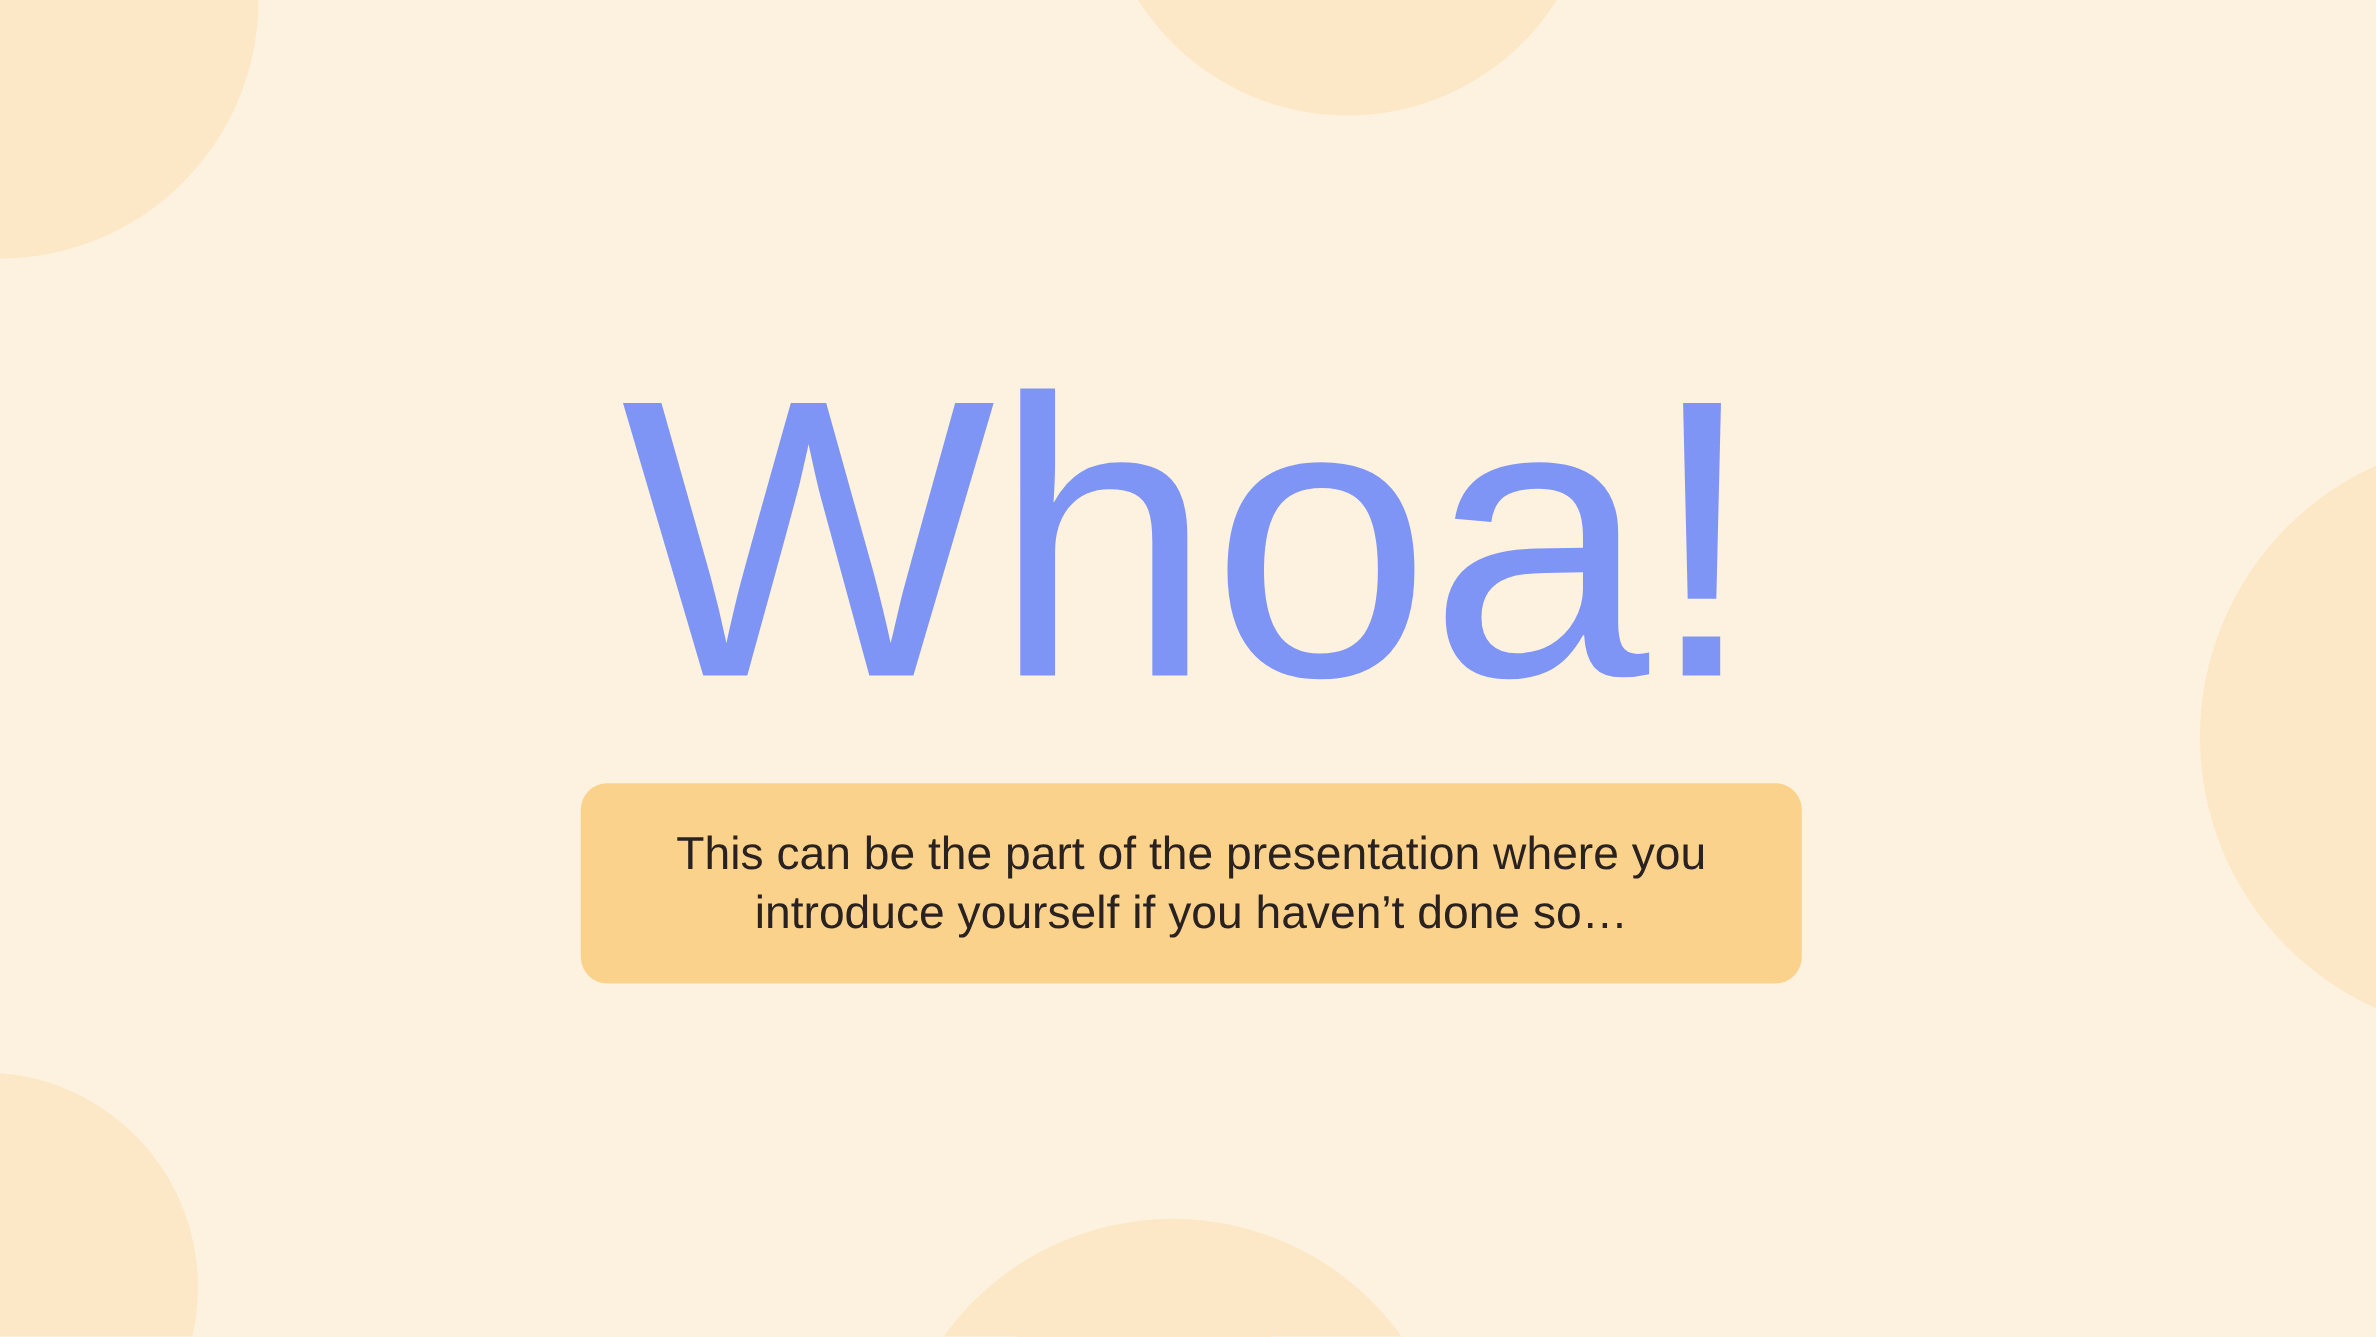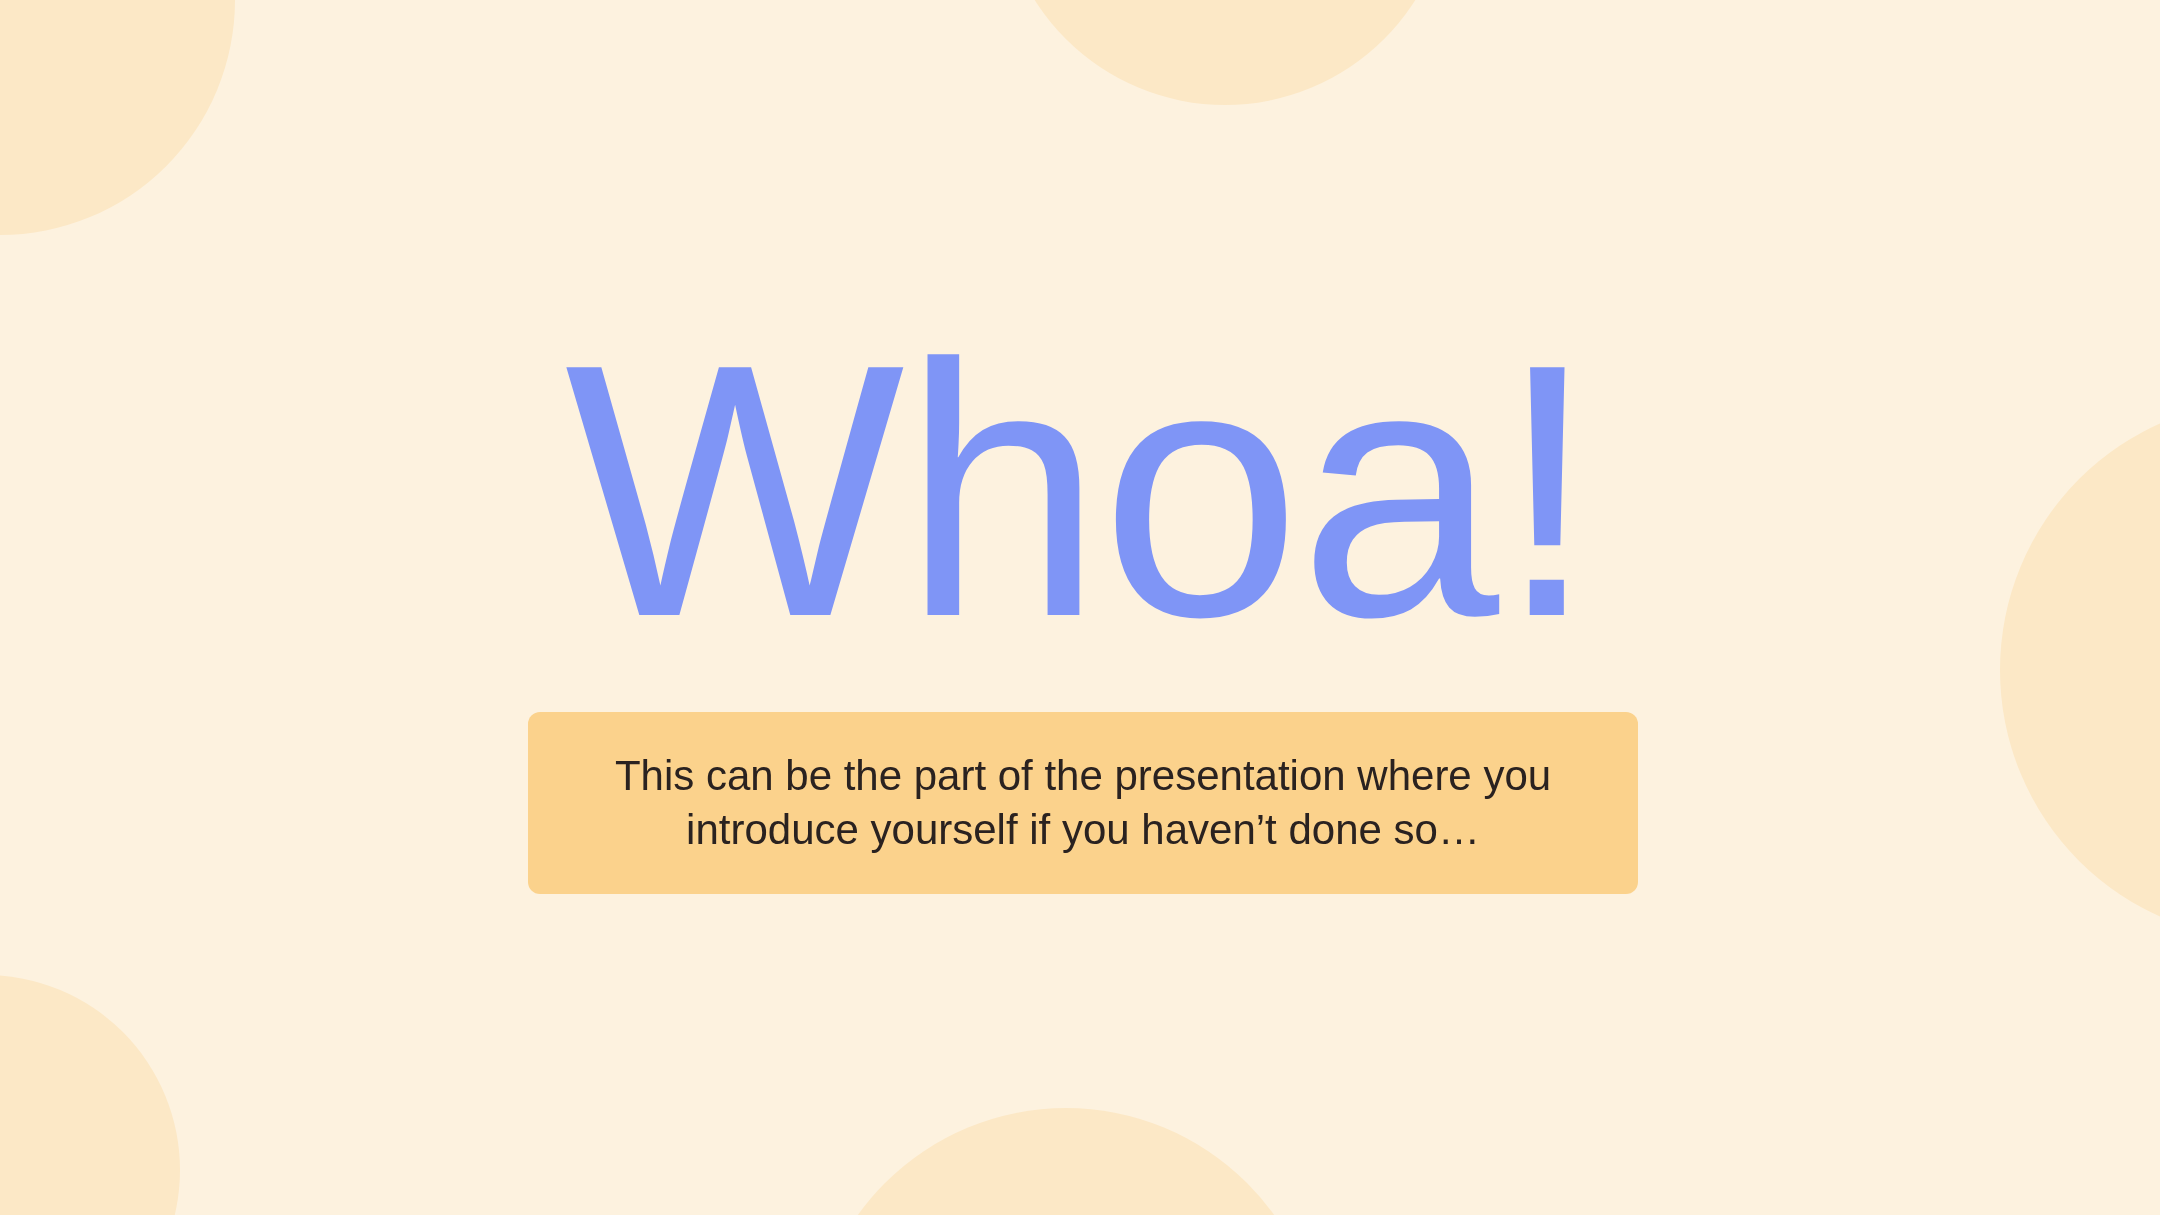--- a/index.html
+++ b/index.html
@@ -65,21 +65,21 @@
     white-space:nowrap;
   }
 
   #subtitle-box {
     position:absolute;
     left:528px;
     top:712px;
     width:1110px;
     height:182px;
     background:#FBD28C;
-    border-radius:12px;
+    border-radius:24px;
     display:flex;
     align-items:center;
     justify-content:center;
   }
 
   #subtitle-text {
     font-size:42px;
     line-height:1.28;
     font-weight:400;
     color:#2A2220;

